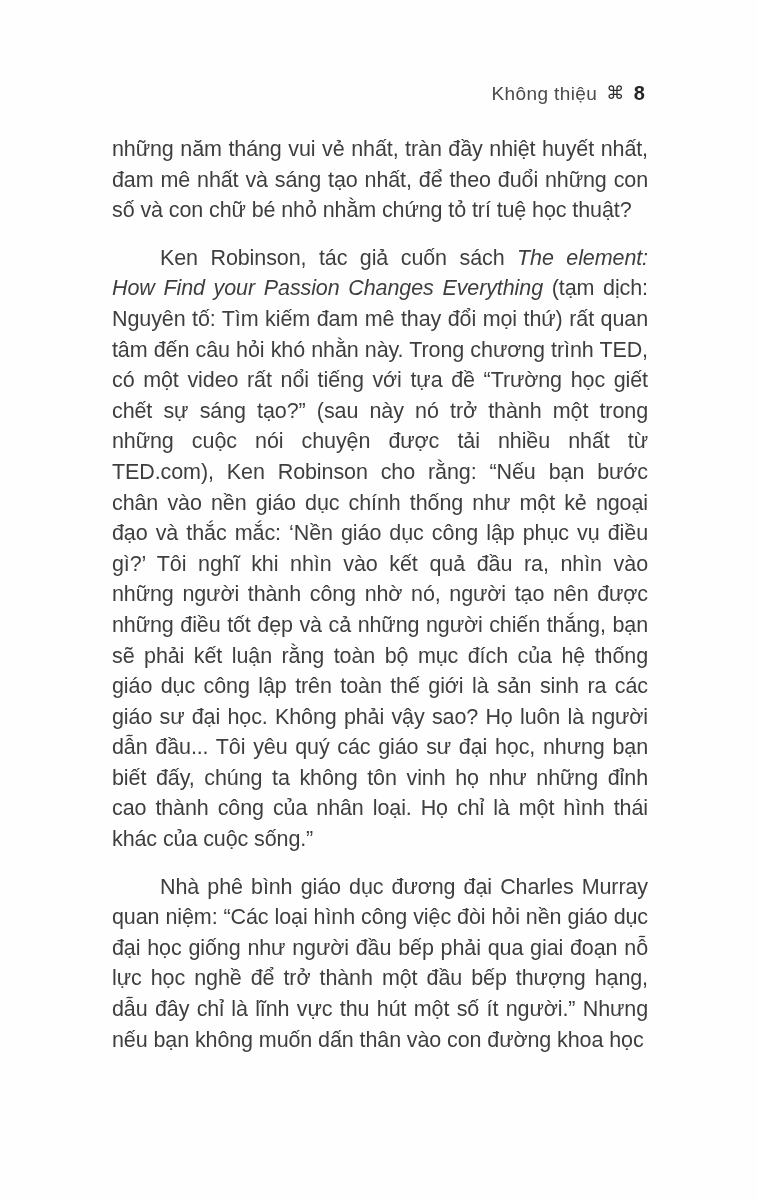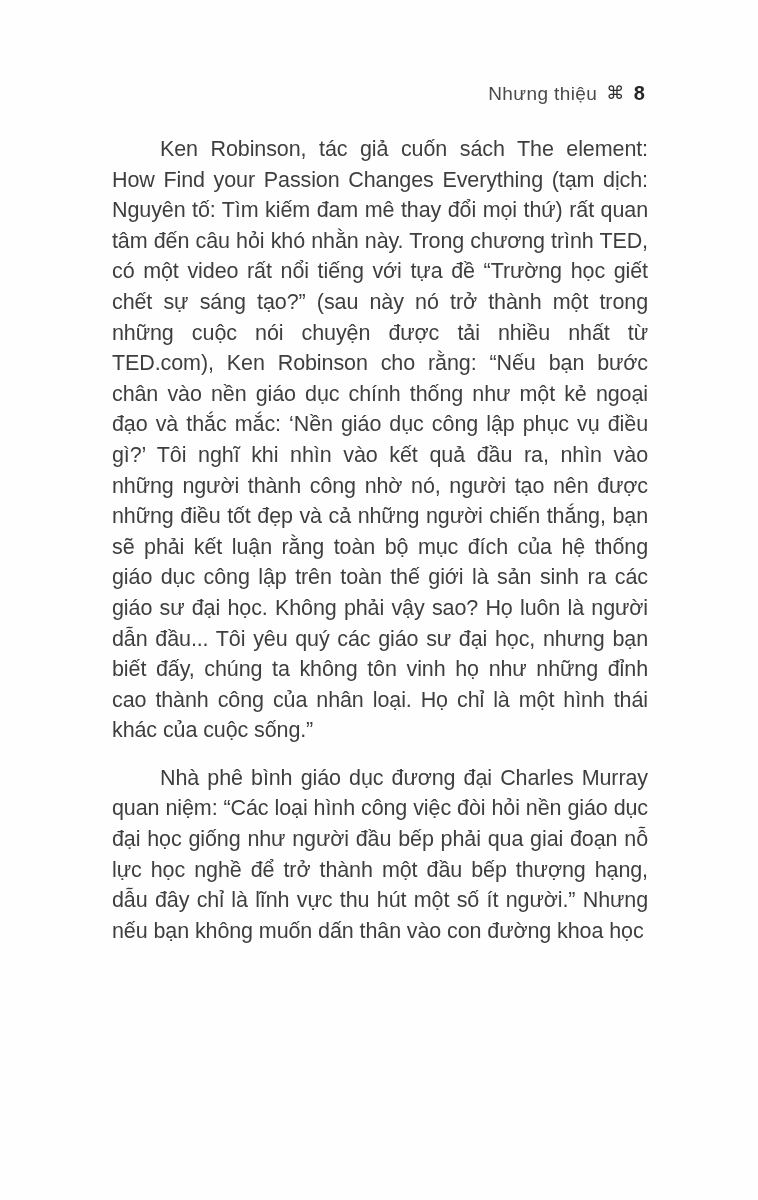--- a/index.html
+++ b/index.html
@@ -51,31 +51,33 @@
     letter-spacing: -0.1px;
   }
   .para {
     margin: 0 0 17px 0;
     text-indent: 48px;
   }
   .para.no-indent {
     text-indent: 0;
   }
   .italic {
+    font-style: italic;
   }
 </style>
 </head>
 <body>
 
 <div class="page">
 
   <div class="running-header">
-    <span>Nhưng thiệu</span>
+    <span>Không thiệu</span>
     <span class="ornament">⌘</span>
     <span class="pagenum">8</span>
   </div>
 
   <div class="body-text">
+    <p class="para no-indent"><span>những năm tháng vui vẻ nhất, tràn đầy nhiệt huyết nhất, đam mê nhất và sáng tạo nhất, để theo đuổi những con số và con chữ bé nhỏ nhằm chứng tỏ trí tuệ học thuật?</span></p>
     <p class="para"><span>Ken Robinson, tác giả cuốn sách </span><span class="italic">The element: How Find your Passion Changes Everything</span><span> (tạm dịch: Nguyên tố: Tìm kiếm đam mê thay đổi mọi thứ) rất quan tâm đến câu hỏi khó nhằn này. Trong chương trình TED, có một video rất nổi tiếng với tựa đề “Trường học giết chết sự sáng tạo?” (sau này nó trở thành một trong những cuộc nói chuyện được tải nhiều nhất từ TED.com), Ken Robinson cho rằng: “Nếu bạn bước chân vào nền giáo dục chính thống như một kẻ ngoại đạo và thắc mắc: ‘Nền giáo dục công lập phục vụ điều gì?’ Tôi nghĩ khi nhìn vào kết quả đầu ra, nhìn vào những người thành công nhờ nó, người tạo nên được những điều tốt đẹp và cả những người chiến thắng, bạn sẽ phải kết luận rằng toàn bộ mục đích của hệ thống giáo dục công lập trên toàn thế giới là sản sinh ra các giáo sư đại học. Không phải vậy sao? Họ luôn là người dẫn đầu... Tôi yêu quý các giáo sư đại học, nhưng bạn biết đấy, chúng ta không tôn vinh họ như những đỉnh cao thành công của nhân loại. Họ chỉ là một hình thái khác của cuộc sống.”</span></p>
     <p class="para"><span>Nhà phê bình giáo dục đương đại Charles Murray quan niệm: “Các loại hình công việc đòi hỏi nền giáo dục đại học giống như người đầu bếp phải qua giai đoạn nỗ lực học nghề để trở thành một đầu bếp thượng hạng, dẫu đây chỉ là lĩnh vực thu hút một số ít người.” Nhưng nếu bạn không muốn dấn thân vào con đường khoa học</span></p>
   </div>
 
 </div>
 
 </body></html>

